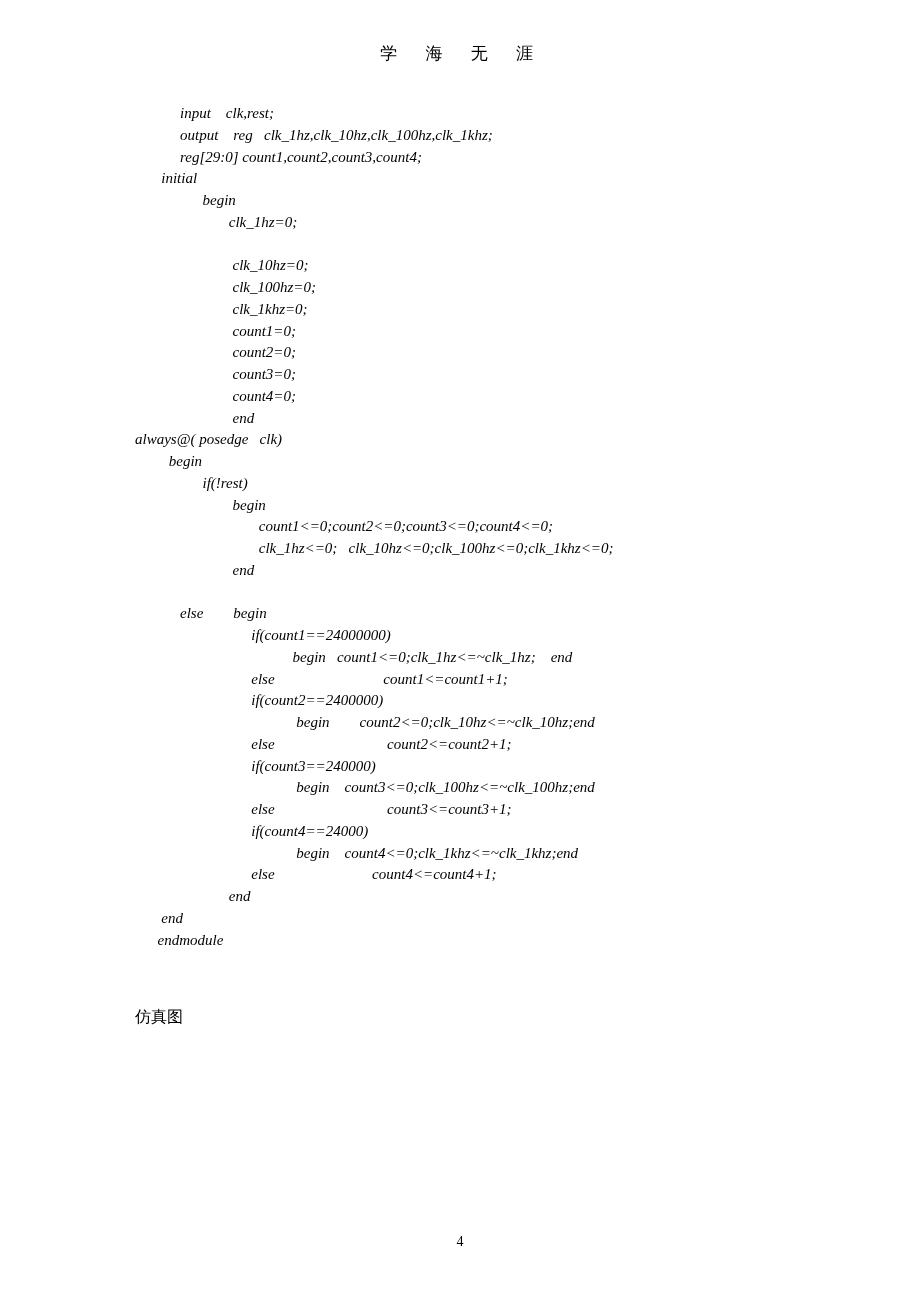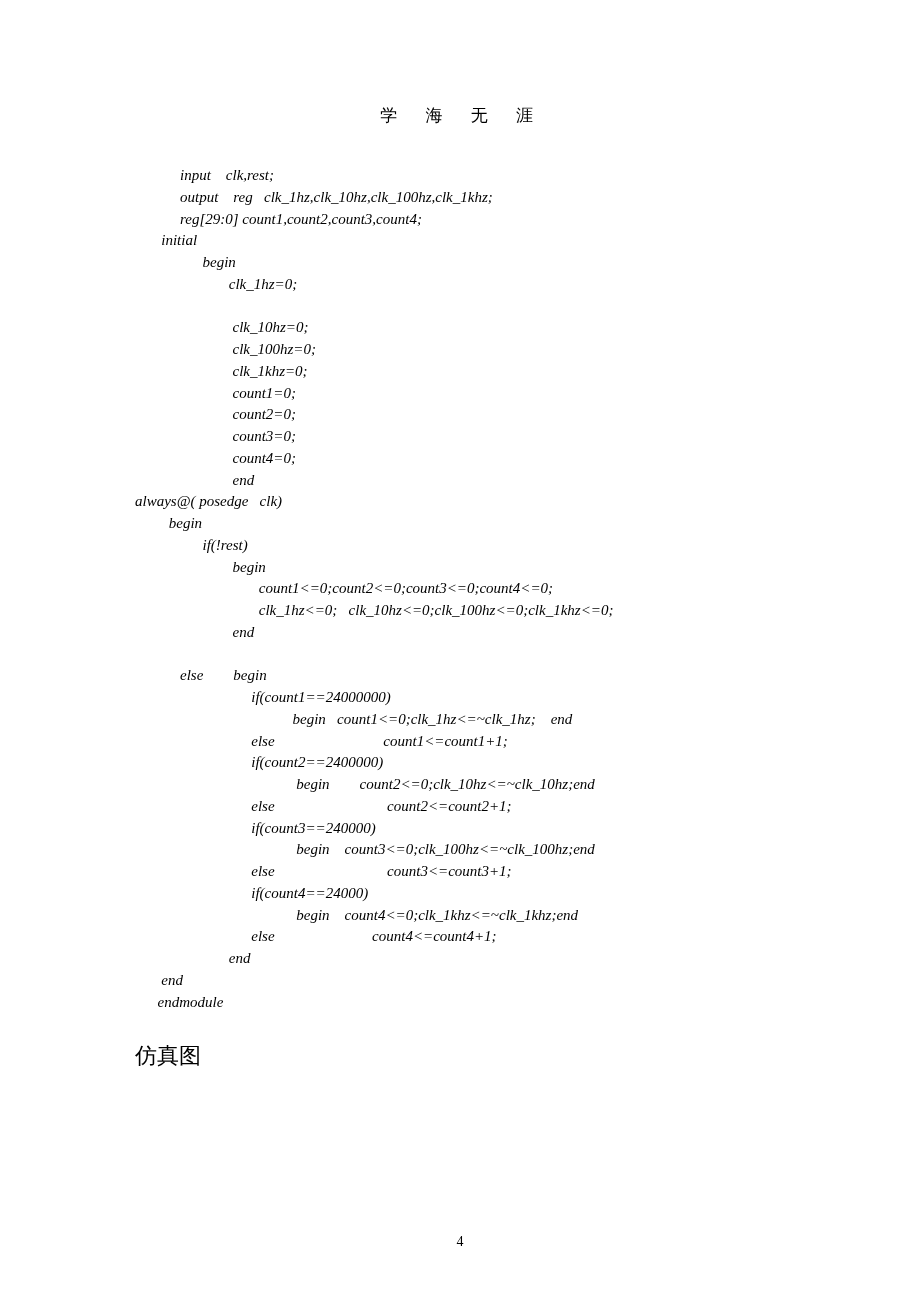--- a/index.html
+++ b/index.html
@@ -8,39 +8,39 @@
     background: #ffffff;
     font-family: "Times New Roman", serif;
     font-size: 15px;
     color: #000000;
     width: 920px;
     height: 1302px;
     position: relative;
     box-sizing: border-box;
   }
   .page {
-    padding: 104px 130px 40px 135px;
+    padding: 42px 130px 40px 135px;
   }
   .header {
     text-align: center;
     font-size: 17px;
     letter-spacing: 12px;
     margin-bottom: 38px;
     font-family: "SimSun", serif;
   }
   .code {
     white-space: pre;
     line-height: 1.45;
     font-family: "Times New Roman", serif;
     font-style: italic;
   }
   .section-heading {
     font-family: Liberation Mono, monospace;
-    font-size: 22px;
-    margin-top: 28px;
+    font-size: 16px;
+    margin-top: 56px;
   }
   .page-number {
     position: absolute;
     bottom: 52px;
     width: 920px;
     left: 0;
     text-align: center;
     font-size: 14px;
   }
 </style>

